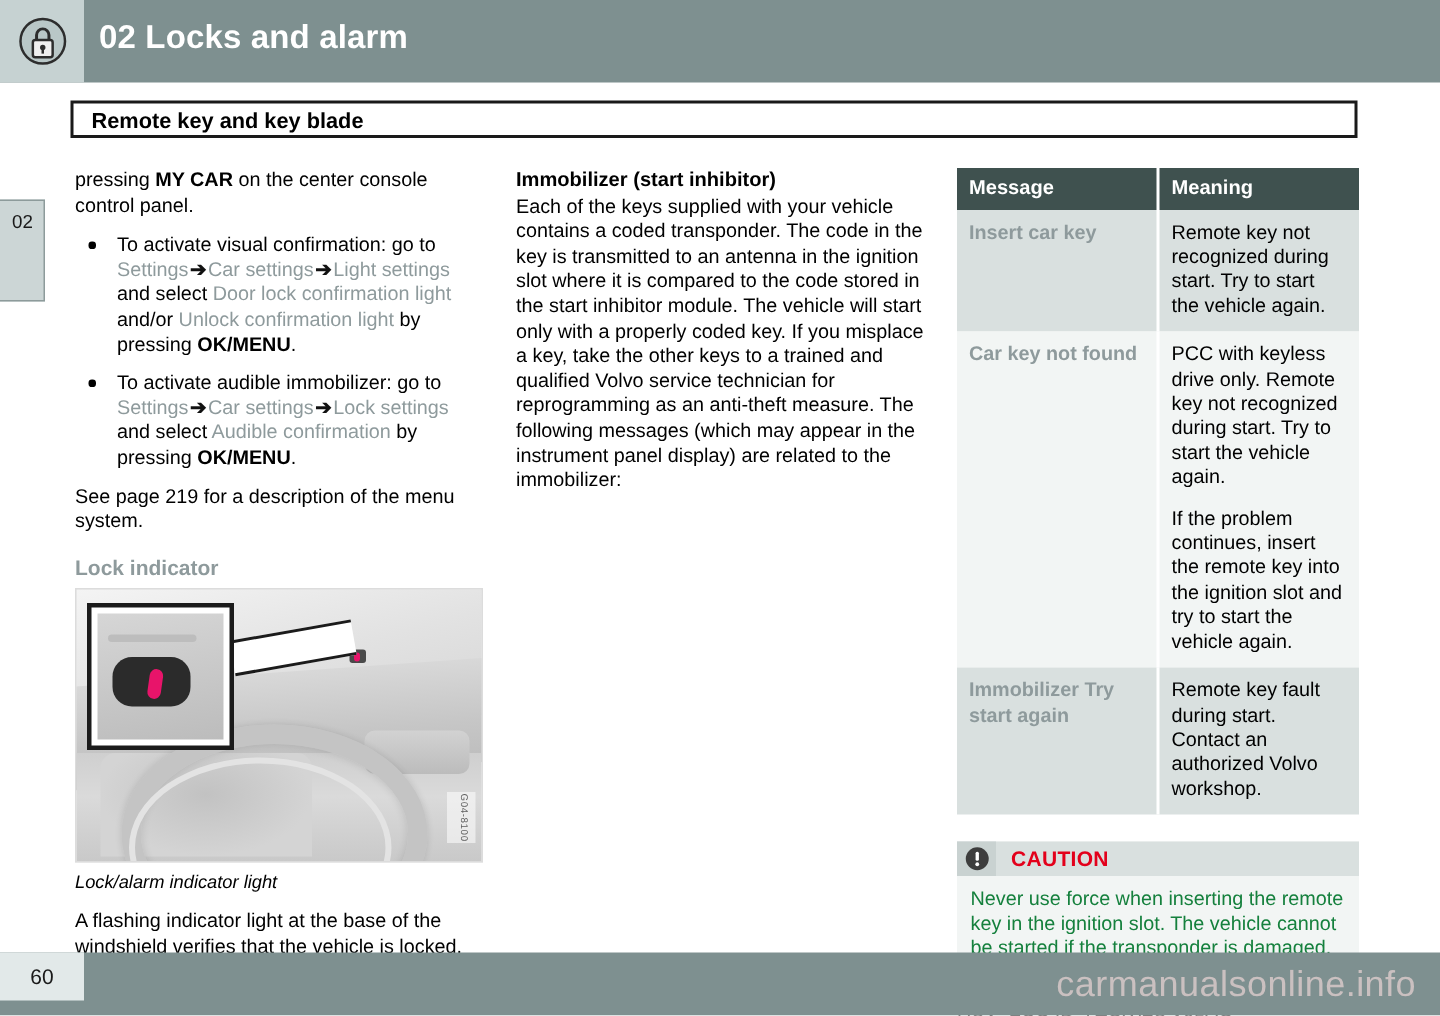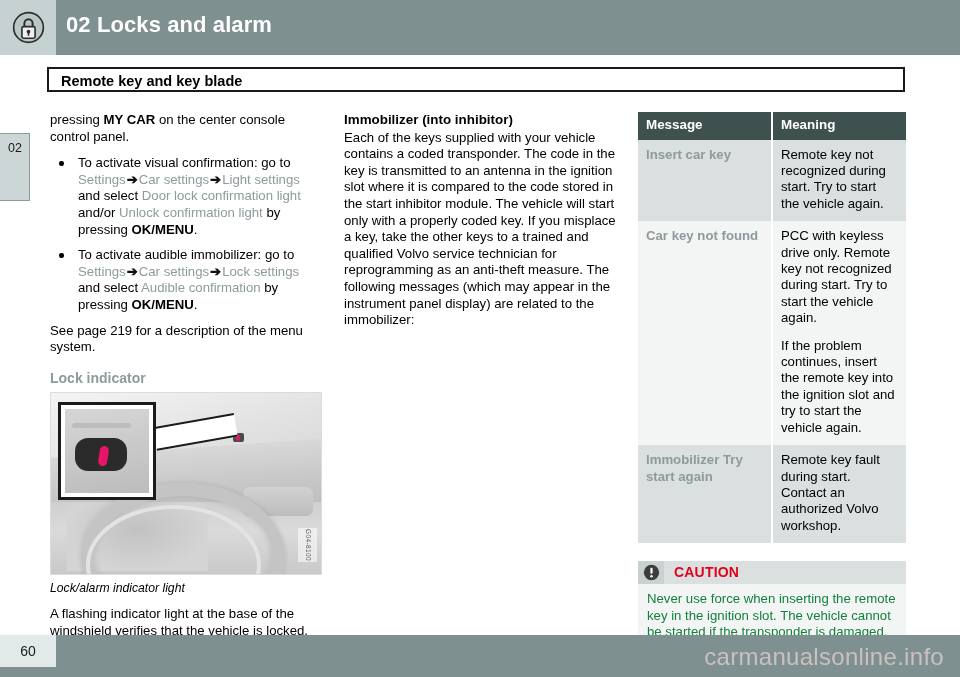--- a/index.html
+++ b/index.html
@@ -414,21 +414,21 @@
     </div>
     <div class="fig-code">G04-8100</div>
   </div>
 
   <div class="fig-caption">Lock/alarm indicator light</div>
 
   <p>A flashing indicator light at the base of the windshield verifies that the vehicle is locked.</p>
 </div>
 
 <div class="col col-mid">
-  <div class="midhead">Immobilizer (into inhibitor)</div>
+  <div class="midhead">Immobilizer (start inhibitor)</div>
   <p>Each of the keys supplied with your vehicle contains a coded transponder. The code in the key is transmitted to an antenna in the ignition slot where it is compared to the code stored in the start inhibitor module. The vehicle will start only with a properly coded key. If you misplace a key, take the other keys to a trained and qualified Volvo service technician for reprogramming as an anti-theft measure. The following messages (which may appear in the instrument panel display) are related to the immobilizer:</p>
 </div>
 
 <div class="col col-right">
 
   <table class="msg-table">
     <thead>
       <tr>
         <th>Message</th>
         <th>Meaning</th>

